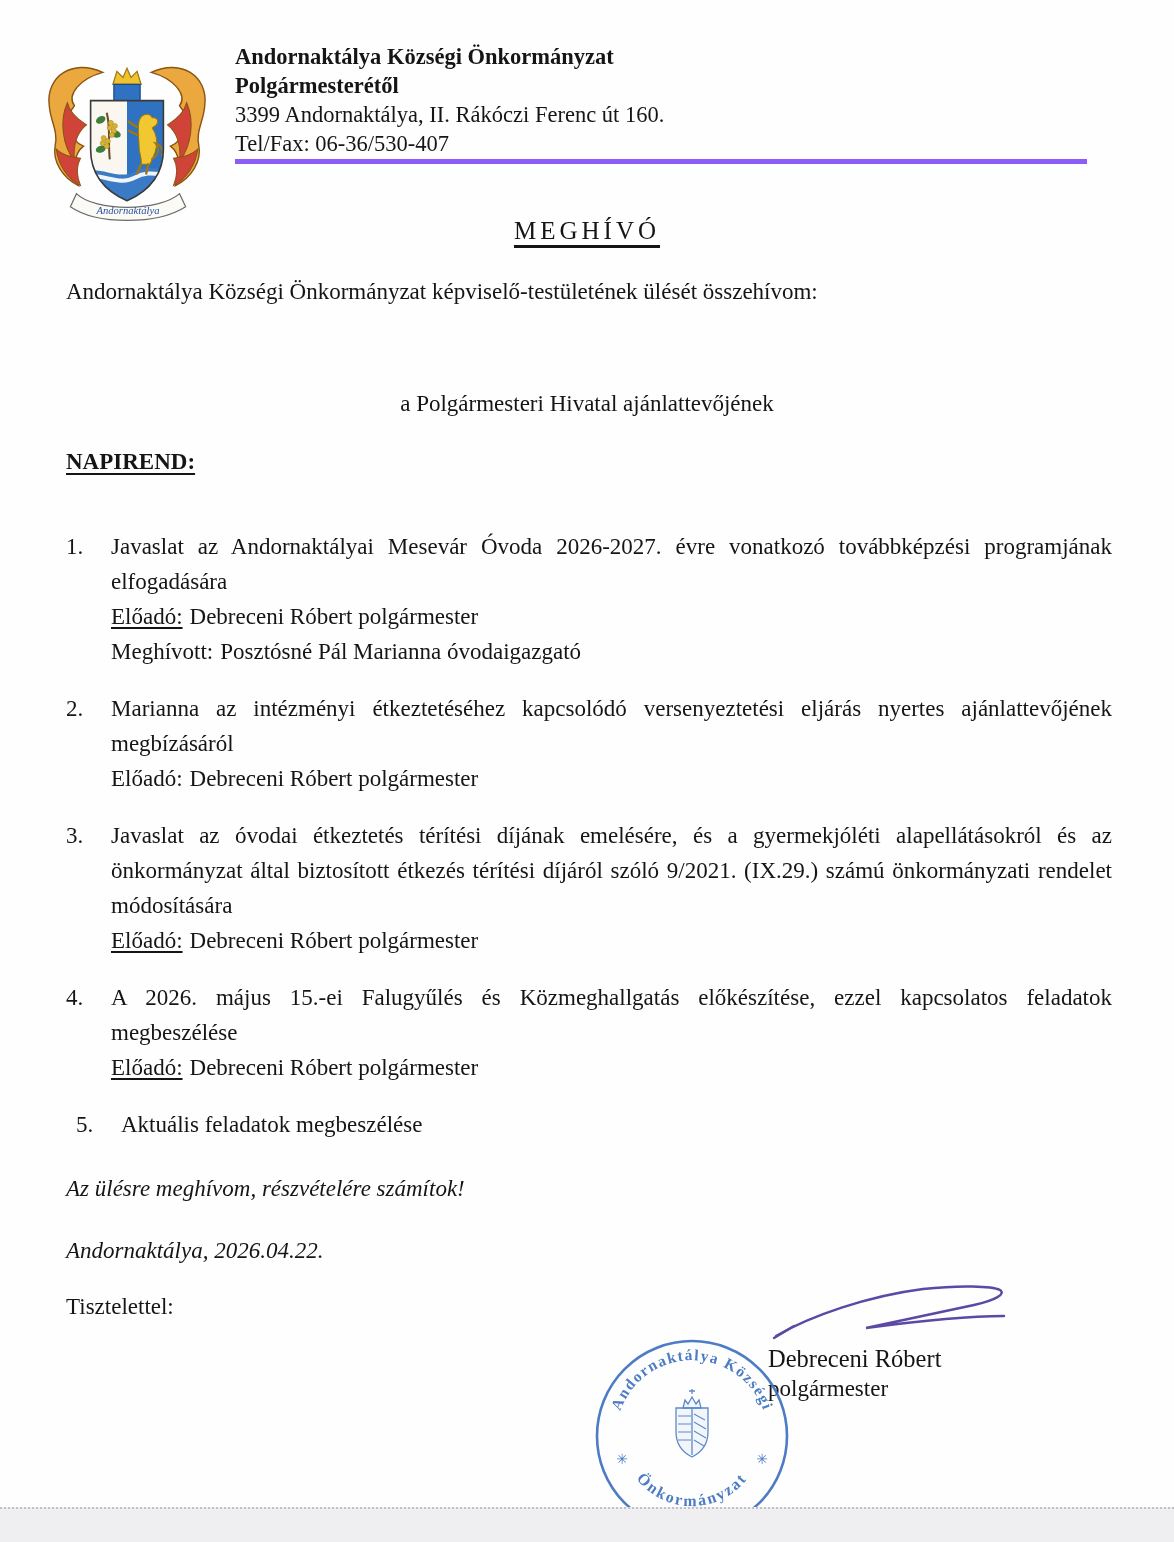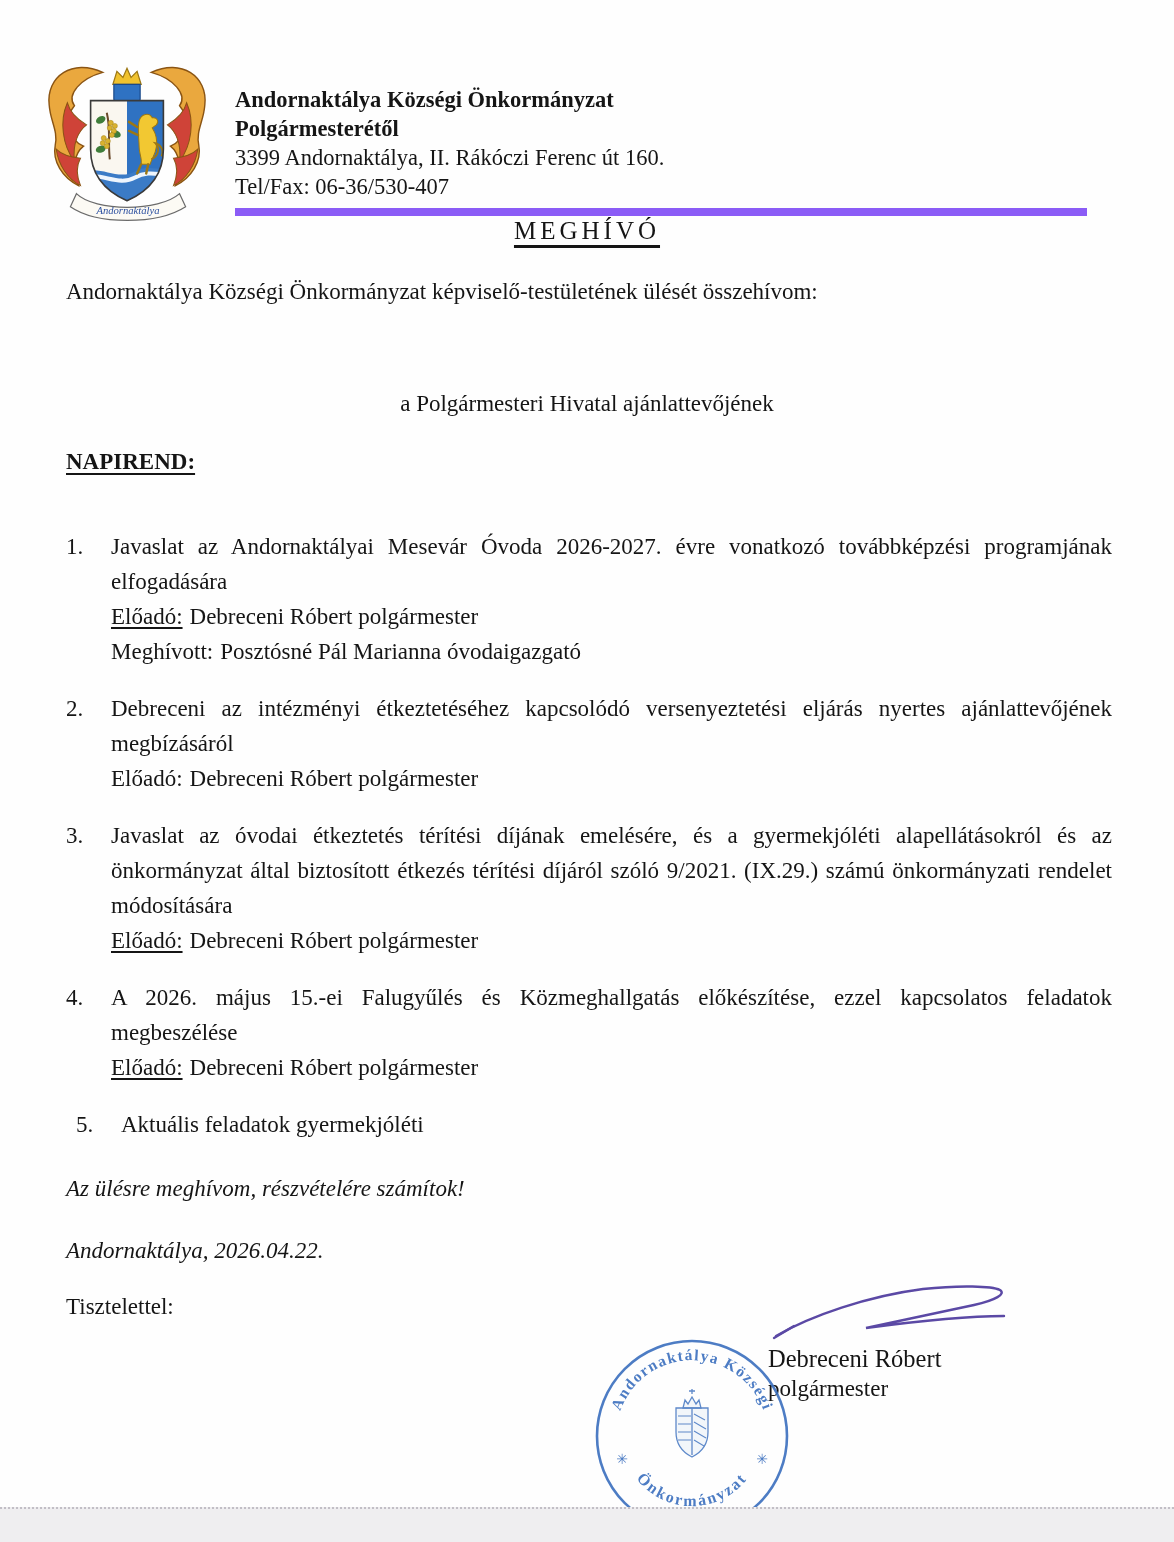--- a/index.html
+++ b/index.html
@@ -1,21 +1,21 @@
 <!DOCTYPE html>
 <html><head>
 <meta charset="utf-8">
 <style>
   html,body{margin:0;padding:0;background:#d8d8d8;}
   .page{position:relative;width:1174px;height:1542px;margin:0 auto;background:#fefefe;
         font-family:"Liberation Serif",serif;color:#151515;overflow:hidden;}
 
   
   .crest{position:absolute;left:36px;top:40px;width:182px;height:186px;}
-  .headtext{position:absolute;left:235px;top:42px;width:852px;border-bottom:8px solid #8b5cf6;padding-bottom:7px;margin-top:43px;}
+  .headtext{position:absolute;left:235px;top:42px;width:852px;border-bottom:5px solid #8b5cf6;padding-bottom:1px;}
   .headtext .h1,.headtext .h2{font-weight:bold;font-size:22.5px;line-height:29px;}
   .headtext .h3{font-size:22.5px;line-height:29px;}
   .headtext .h4{font-size:22.5px;line-height:29px;display:flex;}
   .email-group{margin-left:160px;}
   .email-link{color:#2b6cb8;text-decoration:underline;text-underline-offset:3px;cursor:pointer;}
 
   
   .title{position:absolute;left:0;top:217px;width:100%;text-align:center;}
   .title span{font-size:25px;font-weight:normal;letter-spacing:4px;
               text-decoration:underline;text-decoration-thickness:2.5px;text-underline-offset:6px;}
@@ -148,21 +148,21 @@
         </div>
         <div class="sub">
           <span class="lbl">Meghívott:</span><span>Posztósné Pál Marianna óvodaigazgató</span>
         </div>
       </div>
     </div>
 
     <div class="item">
       <div class="num">2.</div>
       <div class="bodytxt">
-        <div class="main">Debreceni az intézményi étkeztetéséhez kapcsolódó versenyeztetési eljárás nyertes ajánlattevőjének megbízásáról</div>
+        <div class="main">Marianna az intézményi étkeztetéséhez kapcsolódó versenyeztetési eljárás nyertes ajánlattevőjének megbízásáról</div>
         <div class="sub">
           <span class="lbl">Előadó:</span><span>Debreceni Róbert polgármester</span>
         </div>
       </div>
     </div>
 
     <div class="item">
       <div class="num">3.</div>
       <div class="bodytxt">
         <div class="main">Javaslat az óvodai étkeztetés térítési díjának emelésére, és a gyermekjóléti alapellátásokról és az önkormányzat által biztosított étkezés térítési díjáról szóló 9/2021. (IX.29.) számú önkormányzati rendelet módosítására</div>
@@ -178,21 +178,21 @@
         <div class="main">A 2026. május 15.-ei Falugyűlés és Közmeghallgatás előkészítése, ezzel kapcsolatos feladatok megbeszélése</div>
         <div class="sub">
           <span class="lbl u">Előadó:</span><span>Debreceni Róbert polgármester</span>
         </div>
       </div>
     </div>
 
     <div class="item item-last">
       <div class="num">5.</div>
       <div class="bodytxt">
-        <div>Aktuális feladatok gyermekjóléti</div>
+        <div>Aktuális feladatok megbeszélése</div>
       </div>
     </div>
 
   </div>
 
   <div class="invite">Az ülésre meghívom, részvételére számítok!</div>
   <div class="pdate">Andornaktálya, 2026.04.22.</div>
   <div class="salut">Tisztelettel:</div>
 
   <div class="sig">

